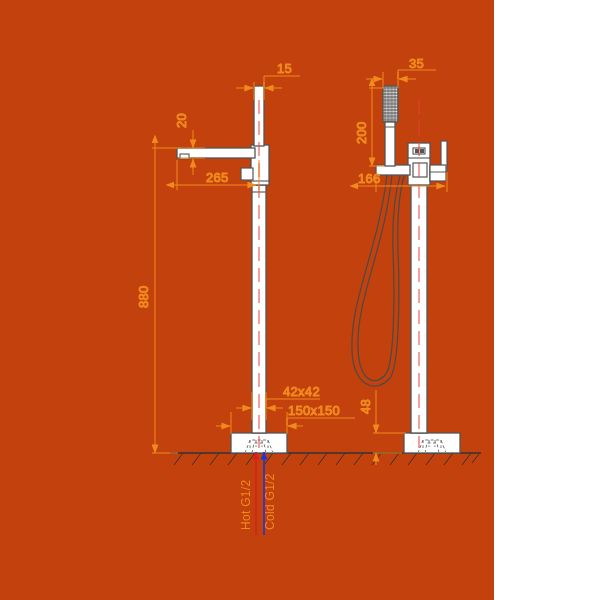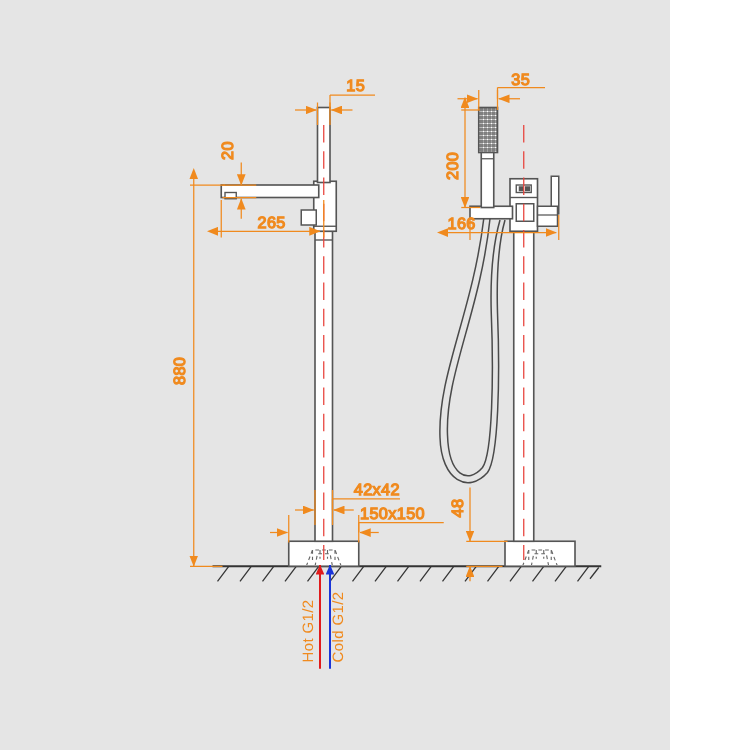--- a/index.html
+++ b/index.html
@@ -1,17 +1,17 @@
 <!DOCTYPE html>
 <html><head>
 <meta charset="utf-8">
 <style>
   html,body{margin:0;padding:0;background:#ffffff;}
   body{width:600px;height:600px;font-family:"Liberation Sans",sans-serif;overflow:hidden;}
-  #stage{position:relative;width:536px;height:600px;background:#e5e5e5;}
+  #stage{position:relative;width:494px;height:600px;background:#c2410c;}
   svg{display:block;}
   .dimtxt{font-family:"Liberation Sans",sans-serif;font-size:13px;fill:#F08A1E;letter-spacing:.3px;}
   .flowtxt{font-family:"Liberation Sans",sans-serif;font-size:12px;fill:#F08A1E;letter-spacing:.3px;}
 </style>
 </head>
 <body>
 
 <div id="stage">
 <svg width="600" height="600" viewBox="0 0 600 600">
 

